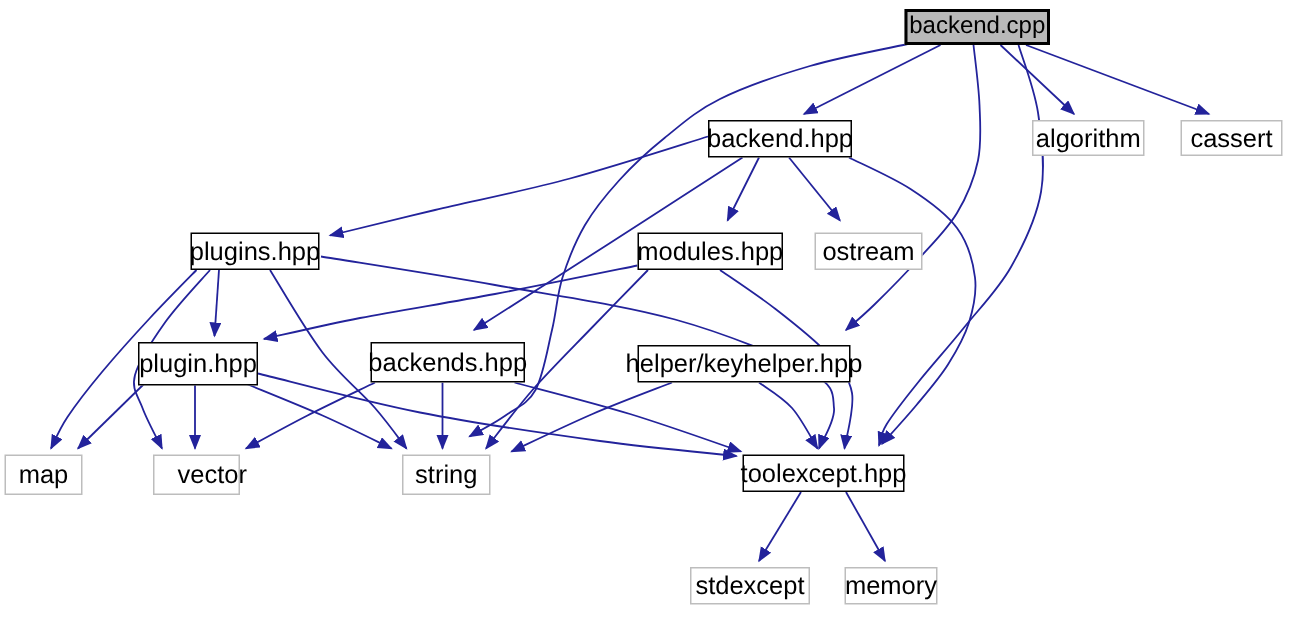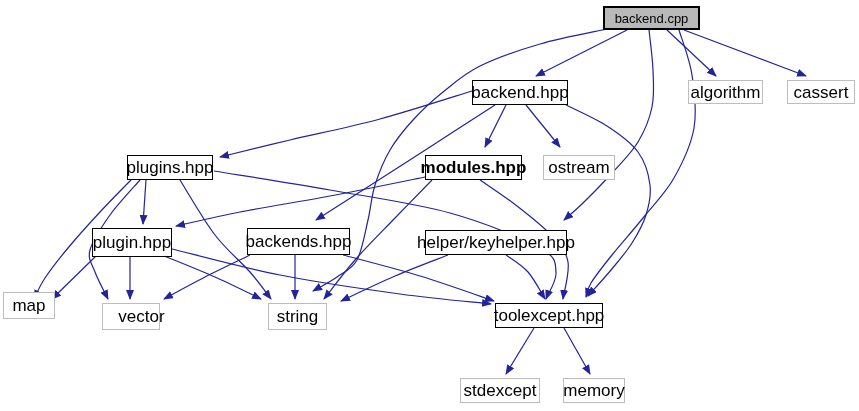--- a/index.html
+++ b/index.html
@@ -13,21 +13,21 @@
   #edge-layer{position:absolute;left:0;top:0;width:859px;height:411px;}
   .node{
     position:absolute;
     box-sizing:border-box;
     display:flex;align-items:center;justify-content:center;
     font-size:17px;line-height:1;color:#000;
     background:#ffffff;
     white-space:nowrap;
     cursor:pointer;
   }
-  .node.current{background:#b9b9b9;border:2px solid #000000;font-size:13px;cursor:default;}
+  .node.current{background:#b9b9b9;border:2px solid #000000;font-size:16px;cursor:default;}
   .node.documented{border:1px solid #000000;}
   .node.system{border:1px solid #bdbdbd;cursor:default;}
 </style>
 </head>
 <body>
 
 <div class="graph">
   <svg id="edge-layer" width="859" height="411" viewBox="0 0 859 411" xmlns="http://www.w3.org/2000/svg">
     <defs>
       <marker id="arrowhead" markerWidth="11" markerHeight="9" refX="9" refY="4" orient="auto" markerUnits="userSpaceOnUse">
@@ -66,25 +66,25 @@
         <path d="M534,328 L506,374" fill="none" stroke="#23239b" stroke-width="1.2" marker-end="url(#arrowhead)"></path>
         <path d="M564,328 L590,374" fill="none" stroke="#23239b" stroke-width="1.2" marker-end="url(#arrowhead)"></path>
       </g>
   </svg>
   <div id="nodes-layer">
       <div class="node current" style="left: 603px; top: 6px; width: 97px; height: 24px;">backend.cpp</div>
       <div class="node documented" style="left: 472px; top: 80px; width: 96px; height: 25px;">backend.hpp</div>
       <div class="node system" style="left: 688px; top: 80px; width: 75px; height: 24px;">algorithm</div>
       <div class="node system" style="left: 787px; top: 80px; width: 68px; height: 24px;">cassert</div>
       <div class="node documented" style="left: 127px; top: 155px; width: 86px; height: 25px;">plugins.hpp</div>
-      <div class="node documented" style="left: 425px; top: 155px; width: 97px; height: 25px; font-weight: bold;">modules.hpp</div>
+      <div class="node documented" style="left: 425px; top: 155px; width: 97px; height: 25px;">modules.hpp</div>
       <div class="node system" style="left: 543px; top: 155px; width: 72px; height: 25px;">ostream</div>
       <div class="node documented" style="left: 92px; top: 228px; width: 80px; height: 29px;">plugin.hpp</div>
       <div class="node documented" style="left: 247px; top: 228px; width: 103px; height: 27px;">backends.hpp</div>
       <div class="node documented" style="left: 425px; top: 230px; width: 142px; height: 25px;">helper/keyhelper.hpp</div>
-      <div class="node system" style="left: 3px; top: 292px; width: 52px; height: 27px;">map</div>
+      <div class="node system" style="left: 3px; top: 303px; width: 52px; height: 27px;">map</div>
       <div class="node system" style="left: 102px; top: 303px; width: 58px; height: 27px; padding-left: 21px;">vector</div>
       <div class="node system" style="left: 268px; top: 303px; width: 59px; height: 27px;">string</div>
       <div class="node documented" style="left: 495px; top: 303px; width: 108px; height: 25px;">toolexcept.hpp</div>
       <div class="node system" style="left: 460px; top: 378px; width: 80px; height: 25px;">stdexcept</div>
       <div class="node system" style="left: 563px; top: 378px; width: 62px; height: 25px;">memory</div>
     </div>
 </div>
 
 </body></html>

